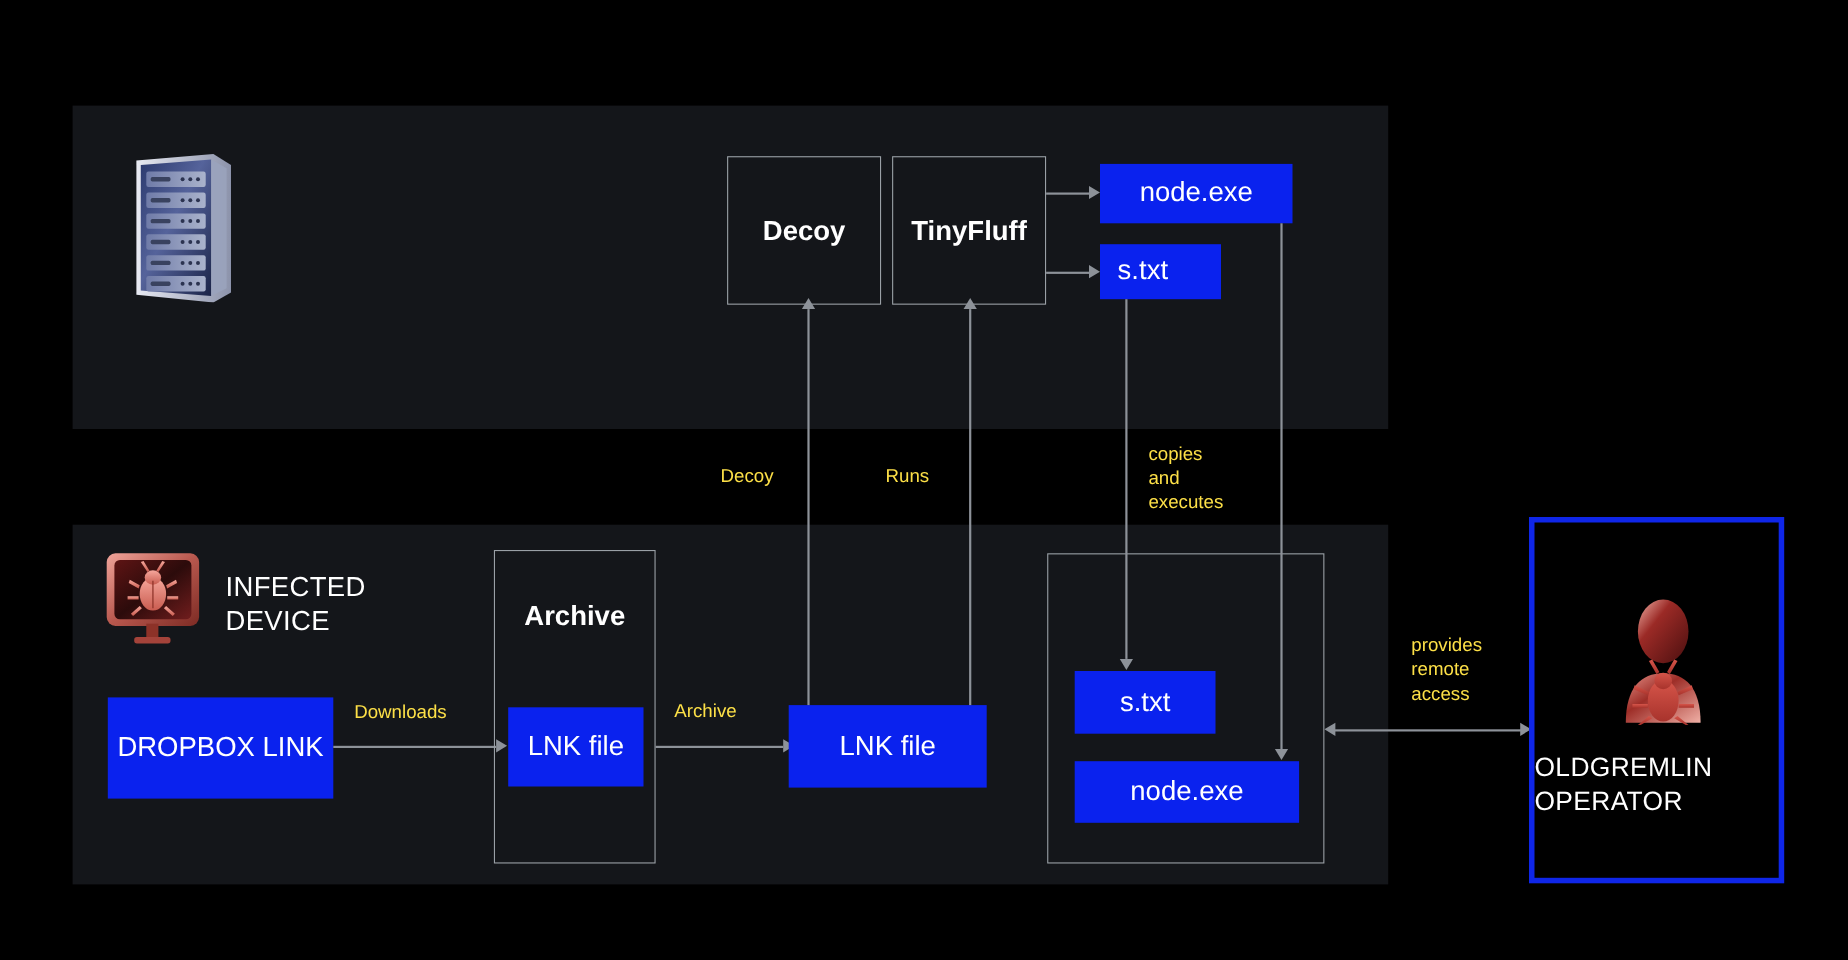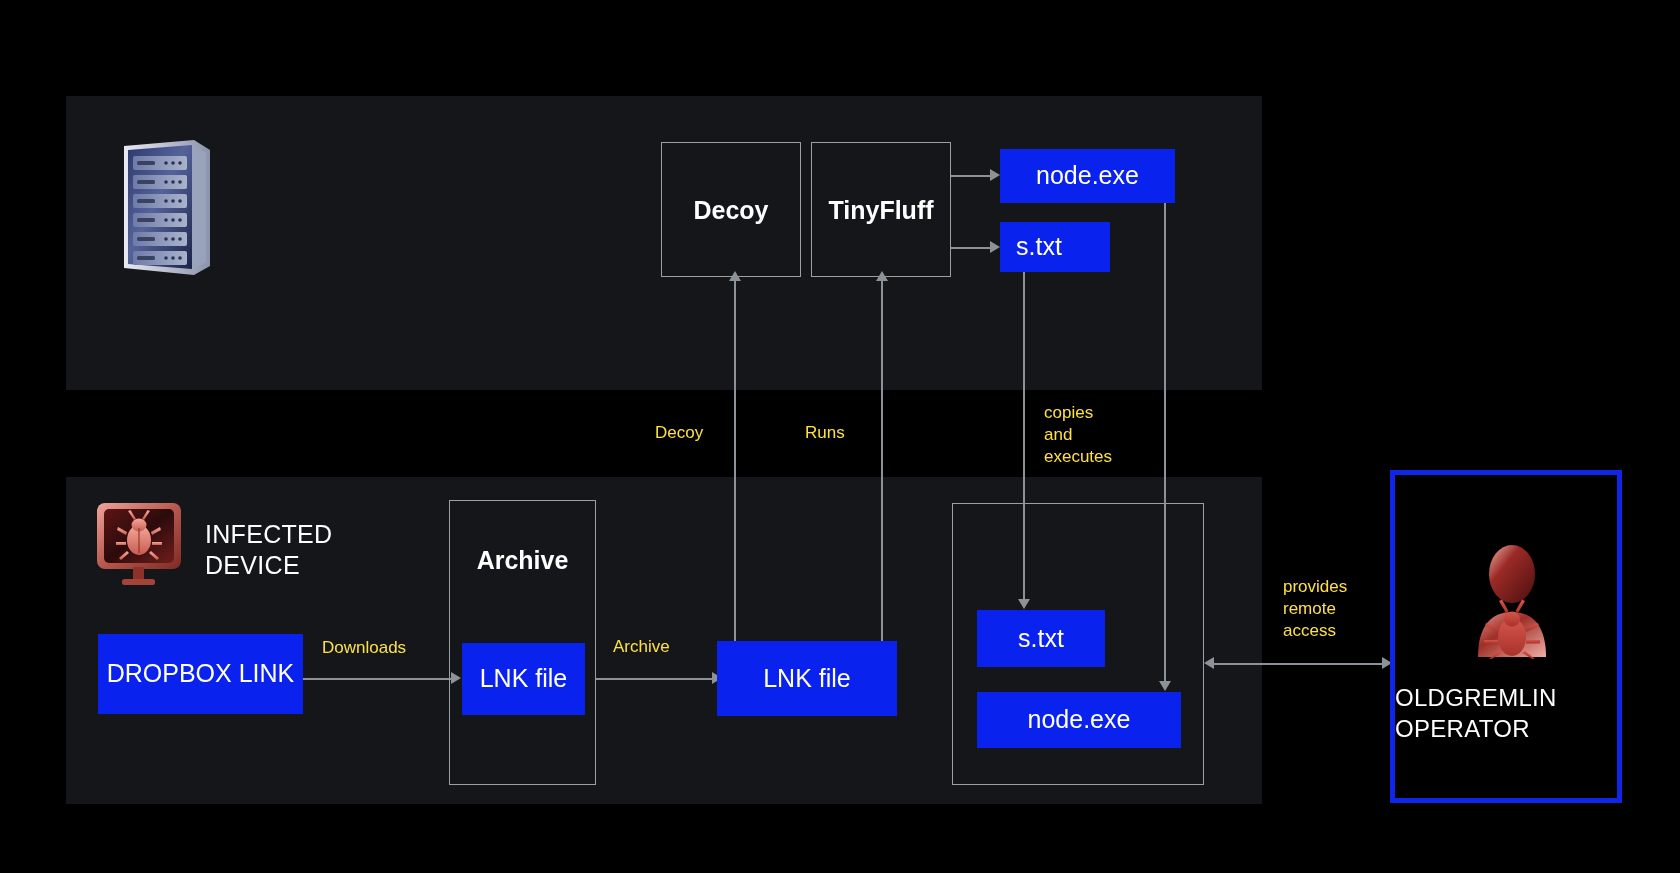--- a/index.html
+++ b/index.html
@@ -200,21 +200,21 @@
         <path d="M34 51 L26 58 L28 60 L36 53 Z"></path>
         <path d="M58 51 L66 58 L64 60 L56 53 Z"></path>
       </g>
       <path d="M46 28 L46 53" stroke="#8d3228" stroke-width="1.6" opacity="0.7"></path>
     </svg>
   </div>
 
   <div class="ncap" style="left:205px;top:519px;">INFECTED
 DEVICE</div>
 
-  <div class="bbox" style="left:98px;top:634px;width:205px;height:80px;font-size:25px;">DROPBOX
+  <div class="bbox" style="left:98px;top:634px;width:205px;height:92px;font-size:25px;">DROPBOX
 LINK</div>
 
   <div class="elabel" style="left:322px;top:637px;">Downloads</div>
   <div class="ln lh" style="left:303px;top:678px;width:148px;"></div>
   <div class="arrow arw-r" style="left:451px;top:672px;"></div>
 
   <div class="obox" style="left:449px;top:500px;width:147px;height:285px;">
     <div class="obox-label" style="top:45px;">Archive</div>
   </div>
 

